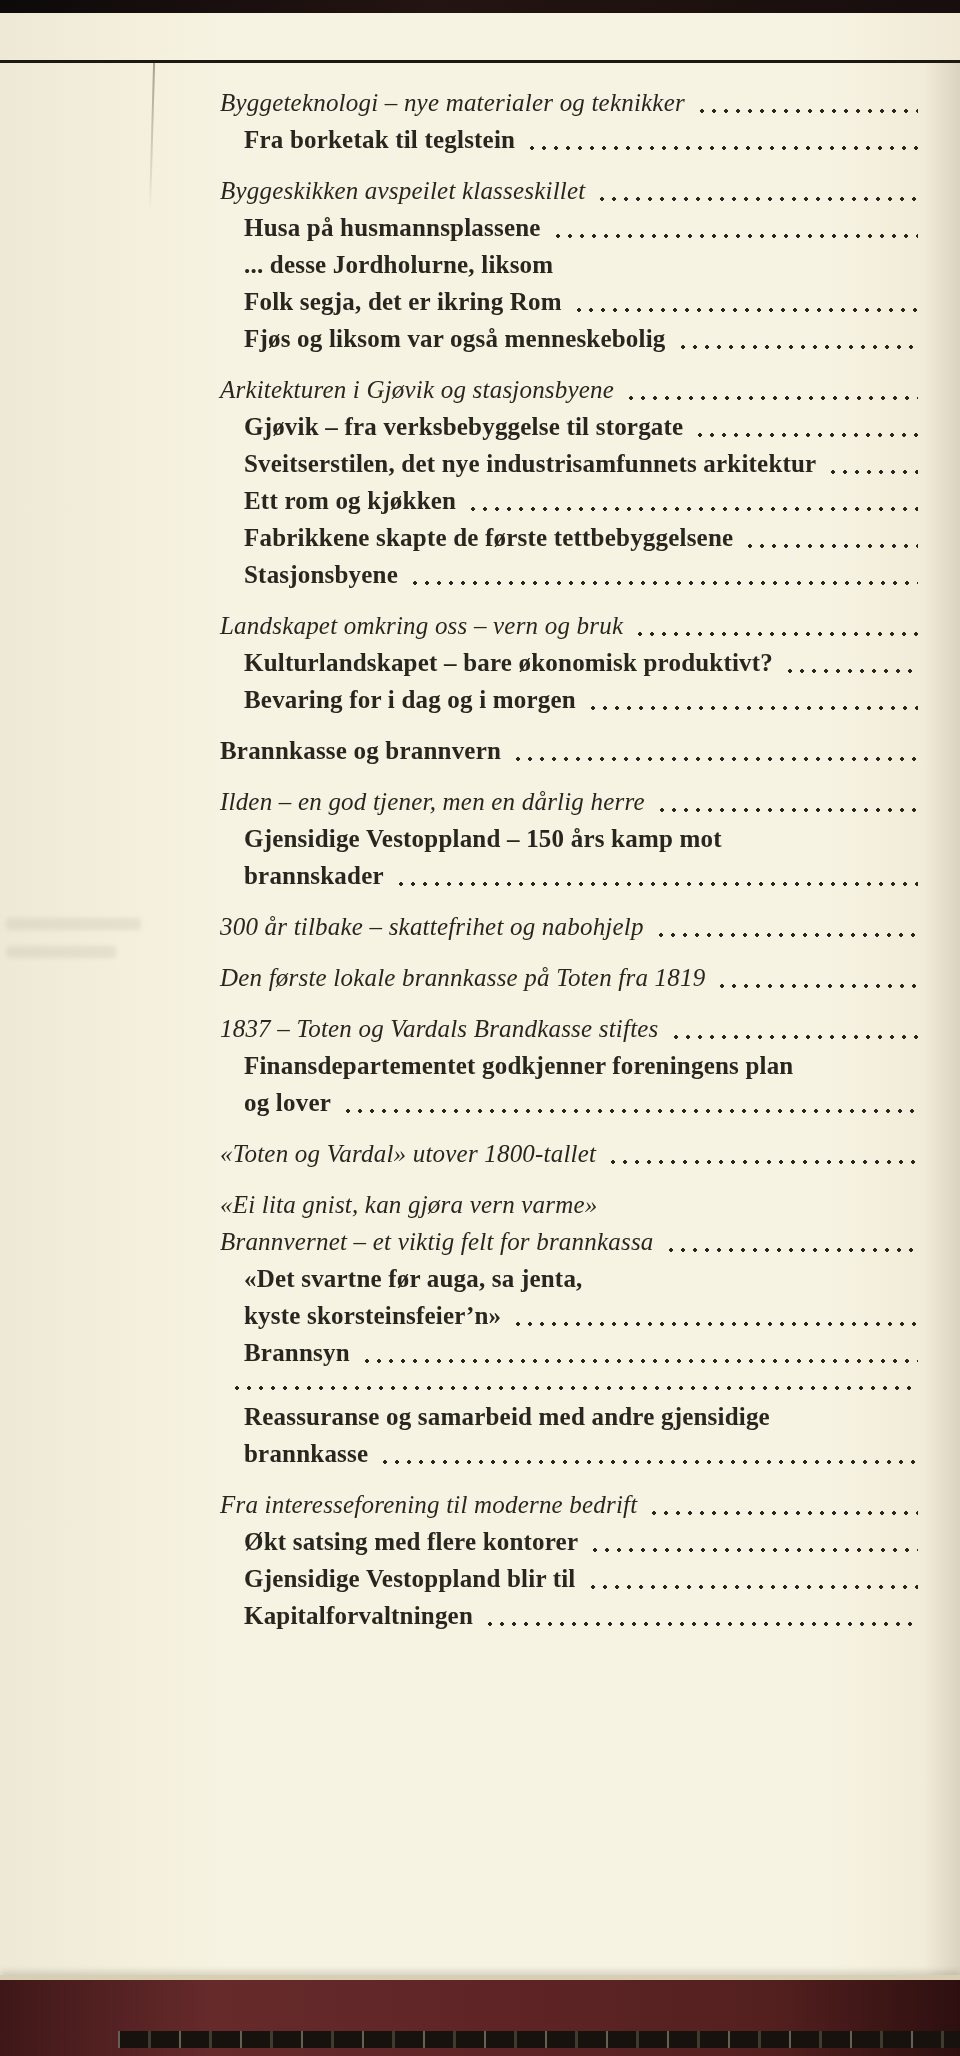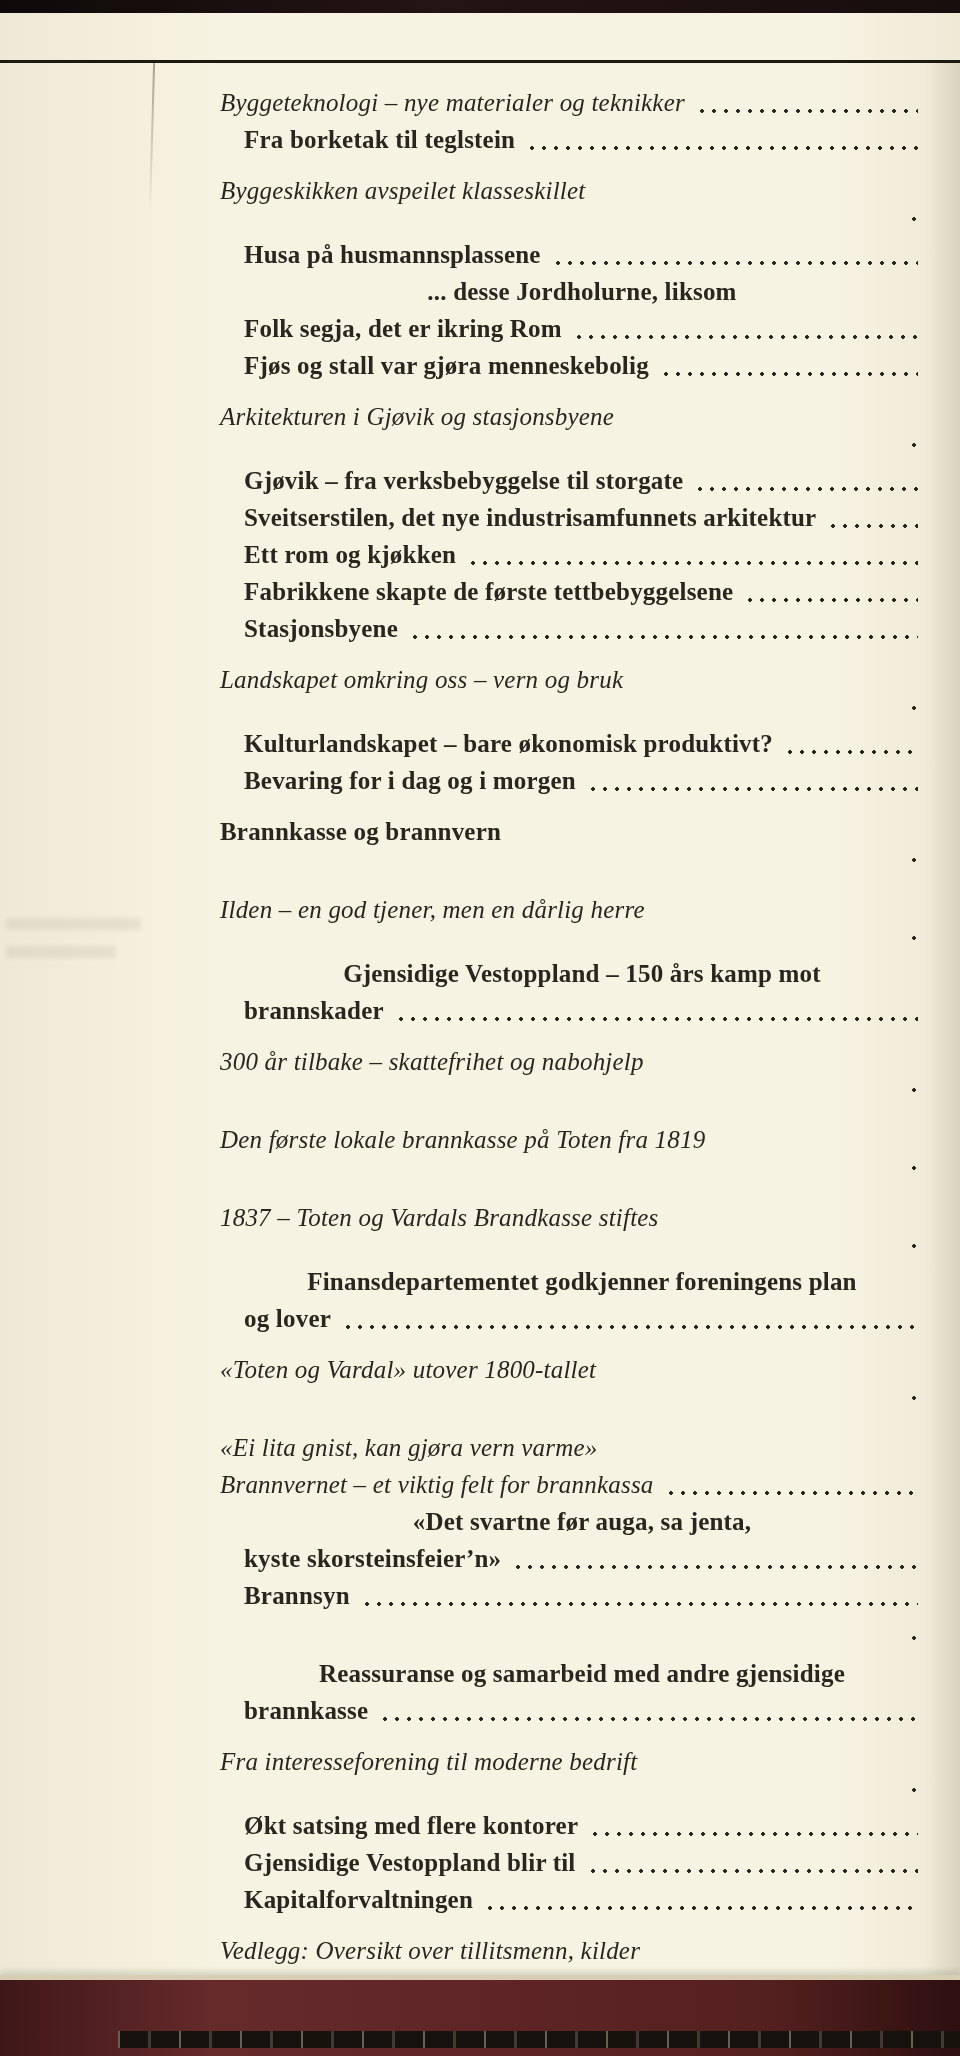--- a/index.html
+++ b/index.html
@@ -34,26 +34,26 @@
     position:absolute;left:6px;width:135px;height:12px;
     background:rgba(90,80,55,.09);filter:blur(2px);border-radius:4px;
   }
   .s1{top:918px;} .s2{top:946px;width:110px;}
 
   
   .toc{
     position:absolute;left:220px;top:84px;width:700px;
     font-size:25px;letter-spacing:.2px;
   }
-  .row{display:flex;align-items:baseline;line-height:37px;justify-content:center;}
+  .row{display:flex;align-items:baseline;line-height:37px;}
   .row .txt{white-space:nowrap;}
   .row.h .txt{font-style:italic;}
   .row.bold .txt{font-weight:700;}
   .row.sub{padding-left:24px;font-weight:bold;}
-  .row.gap{margin-top:14px;flex-direction:column;}
+  .row.gap{margin-top:14px;}
   .leader{
     flex:1 1 20px;min-width:10px;align-self:flex-end;height:6px;
     margin:0 2px 7px 11px;
     background-image:radial-gradient(circle,var(--ink) 1.7px,rgba(0,0,0,0) 2.1px);
     background-size:12px 6px;background-repeat:repeat-x;background-position:left center;
   }
 
   
   .cover-bottom{
     position:absolute;left:0;right:0;bottom:0;height:76px;
@@ -96,21 +96,21 @@
         <div class="leader"></div>
       </div>
       <div class="row sub">
         <span class="txt">... desse Jordholurne, liksom</span>
       </div>
       <div class="row sub">
         <span class="txt">Folk segja, det er ikring Rom</span>
         <div class="leader"></div>
       </div>
       <div class="row sub">
-        <span class="txt">Fjøs og stall var gjøra menneskebolig</span>
+        <span class="txt">Fjøs og liksom var også menneskebolig</span>
         <div class="leader"></div>
       </div>
       <div class="row h gap">
         <span class="txt">Arkitekturen i Gjøvik og stasjonsbyene</span>
         <div class="leader"></div>
       </div>
       <div class="row sub">
         <span class="txt">Gjøvik – fra verksbebyggelse til storgate</span>
         <div class="leader"></div>
       </div>
@@ -215,24 +215,20 @@
       <div class="row sub">
         <span class="txt">Økt satsing med flere kontorer</span>
         <div class="leader"></div>
       </div>
       <div class="row sub">
         <span class="txt">Gjensidige Vestoppland blir til</span>
         <div class="leader"></div>
       </div>
       <div class="row sub">
         <span class="txt">Kapitalforvaltningen</span>
-        <div class="leader"></div>
-      </div>
-      <div class="row h gap">
-        <span class="txt">Vedlegg: Oversikt over tillitsmenn, kilder</span>
         <div class="leader"></div>
       </div>
     </div>
 
   <div class="right-shade"></div>
 
   <div class="cover-bottom">
     <div class="page-stack"></div>
   </div>
 </div>

